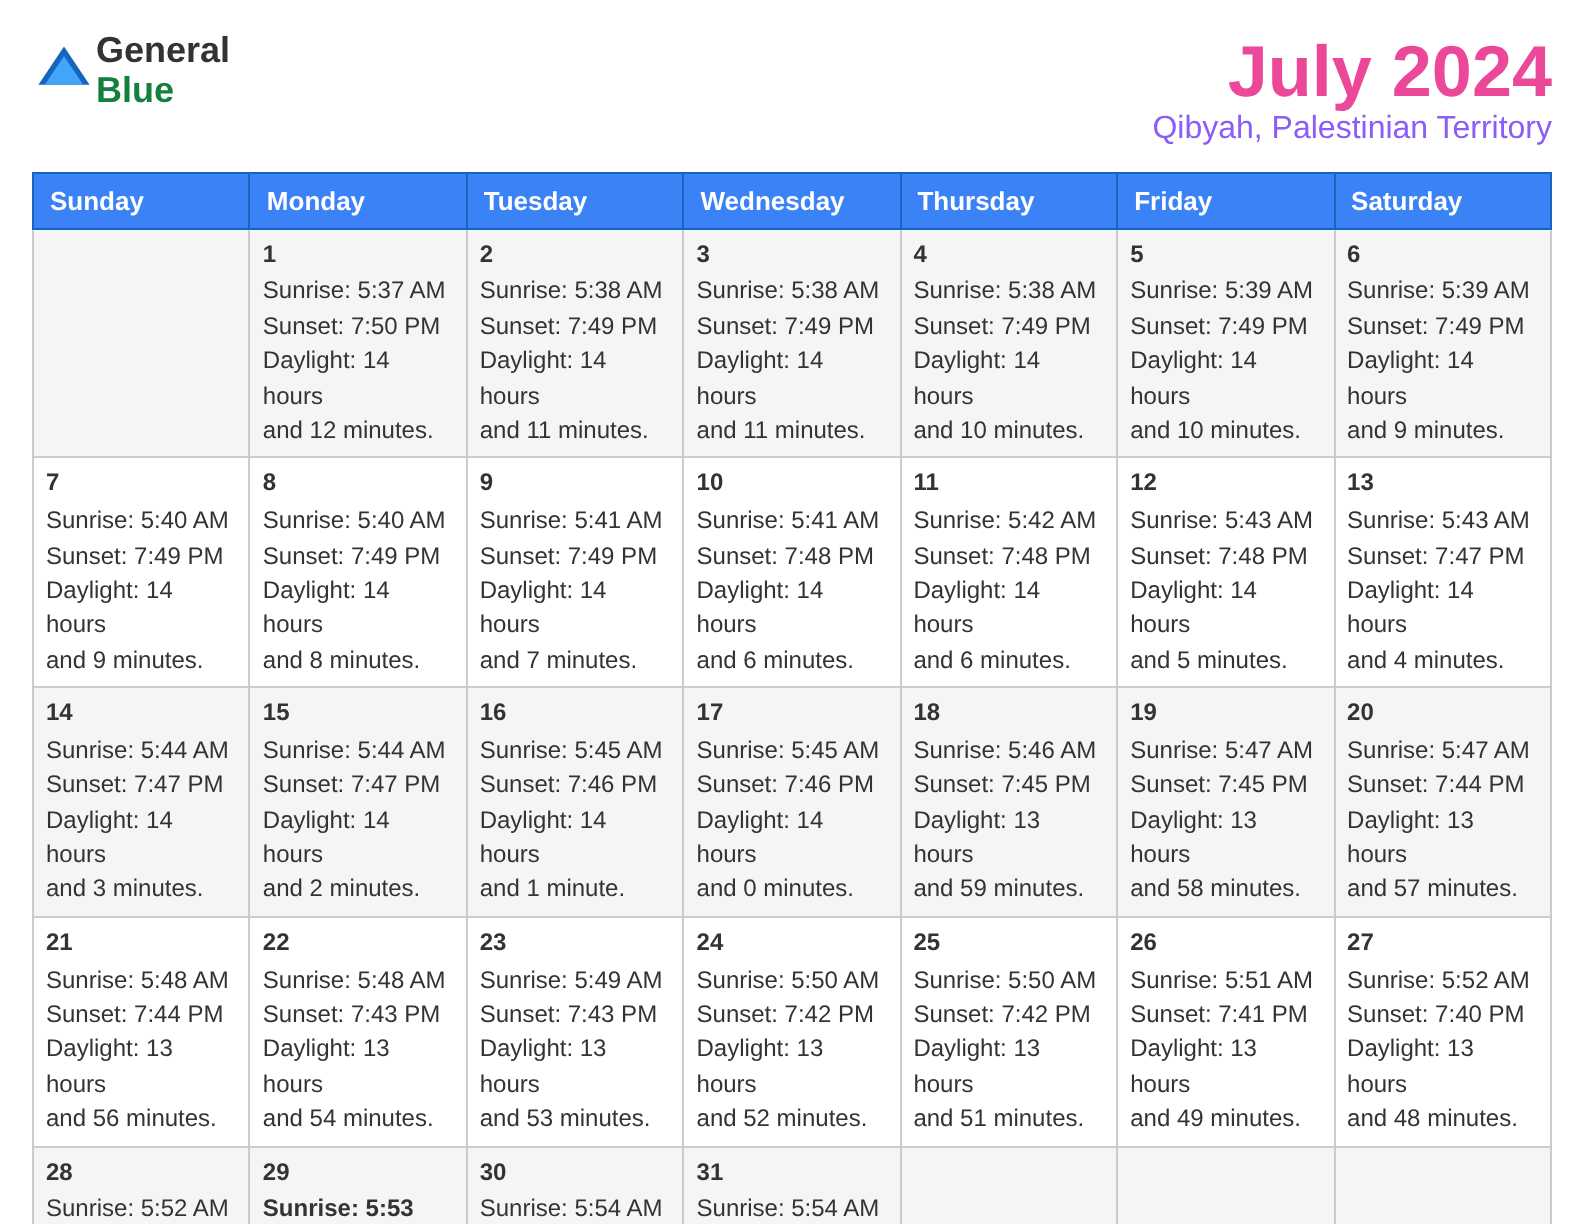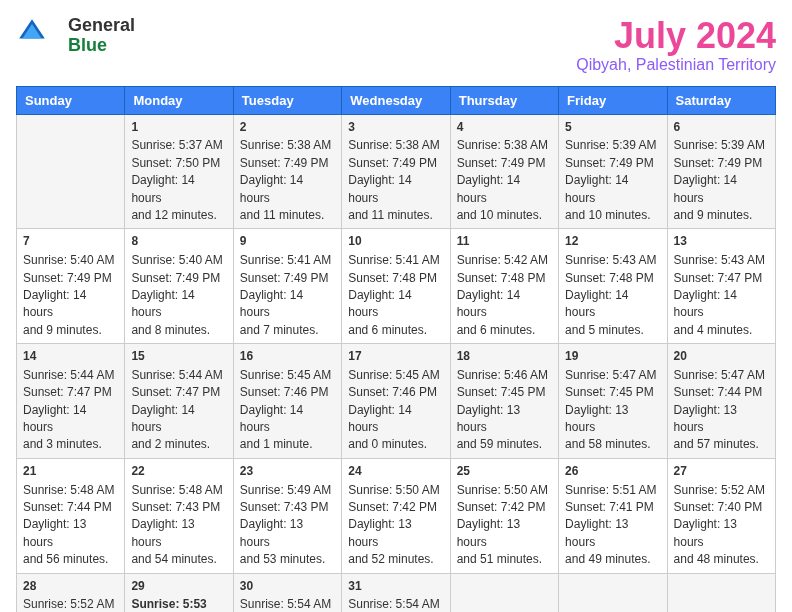--- a/index.html
+++ b/index.html
@@ -11,21 +11,22 @@
       padding: 16px;
     }
     .header {
       display: flex;
       justify-content: space-between;
       align-items: flex-start;
       margin-bottom: 12px;
     }
     .logo {
       display: flex;
-      gap: 20px;
+      align-items: center;
+      gap: 0;
     }
     .logo-text {
       font-size: 18px;
       font-weight: bold;
       line-height: 1.1;
     }
     .logo-general { color: #333; }
     .logo-blue { color: #15803d; }
     .logo-icon {
       width: 32px;

